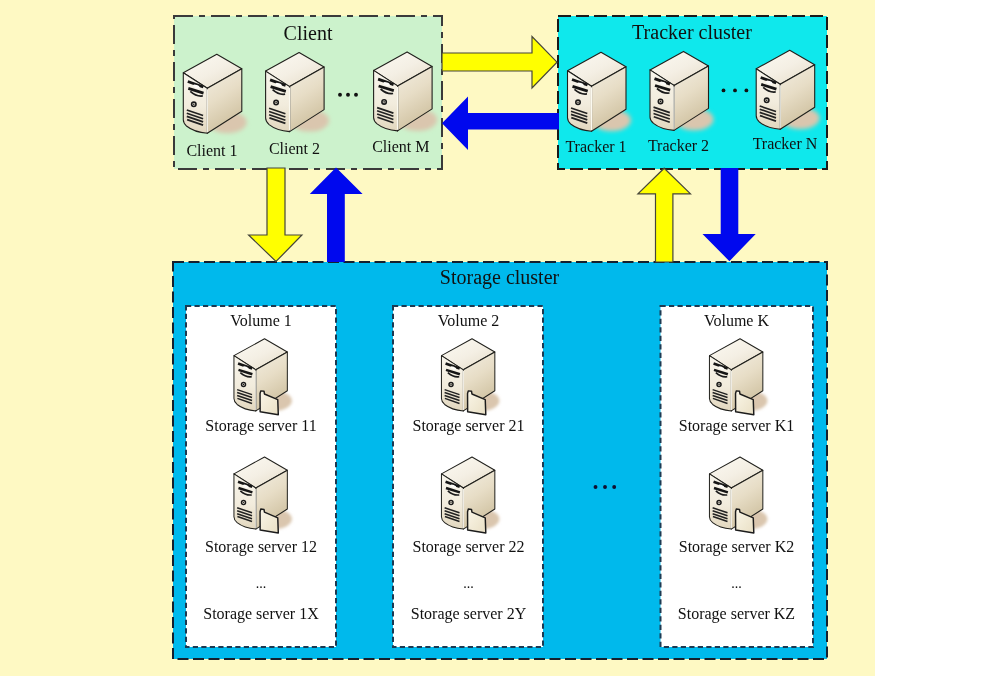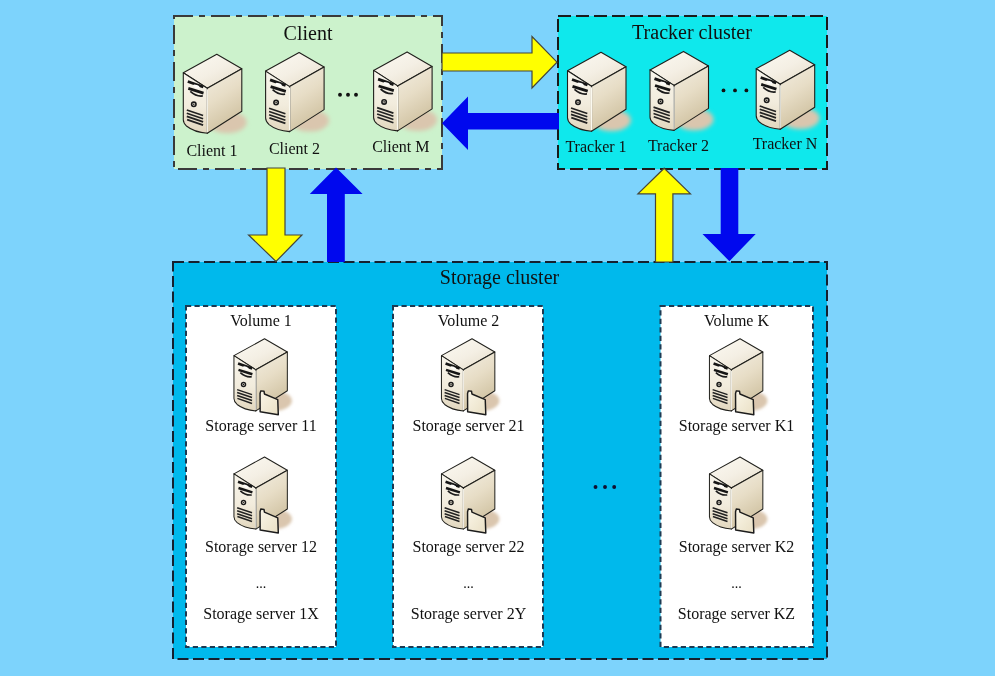--- a/index.html
+++ b/index.html
@@ -1,16 +1,16 @@
 <!DOCTYPE html>
 <html><head>
 <meta charset="utf-8">
 <style>
 html,body{margin:0;padding:0;background:#fff;}
-#page{position:relative;width:995px;height:676px;background:#7dd3fc;overflow:hidden;}
+#page{position:relative;width:875px;height:676px;background:#fef9c3;overflow:hidden;}
 text{font-family:"Liberation Serif",serif;fill:#111;}
 </style>
 </head>
 <body>
 <div id="page">
 <svg width="999" height="676" viewBox="0 0 999 676" xmlns="http://www.w3.org/2000/svg">
 <defs>
 <linearGradient id="gt" x1="0" y1="0" x2="0.8" y2="0.9">
  <stop offset="0" stop-color="#FCFAF3"></stop>
           <stop offset="0.6" stop-color="#F4EFE4"></stop>

